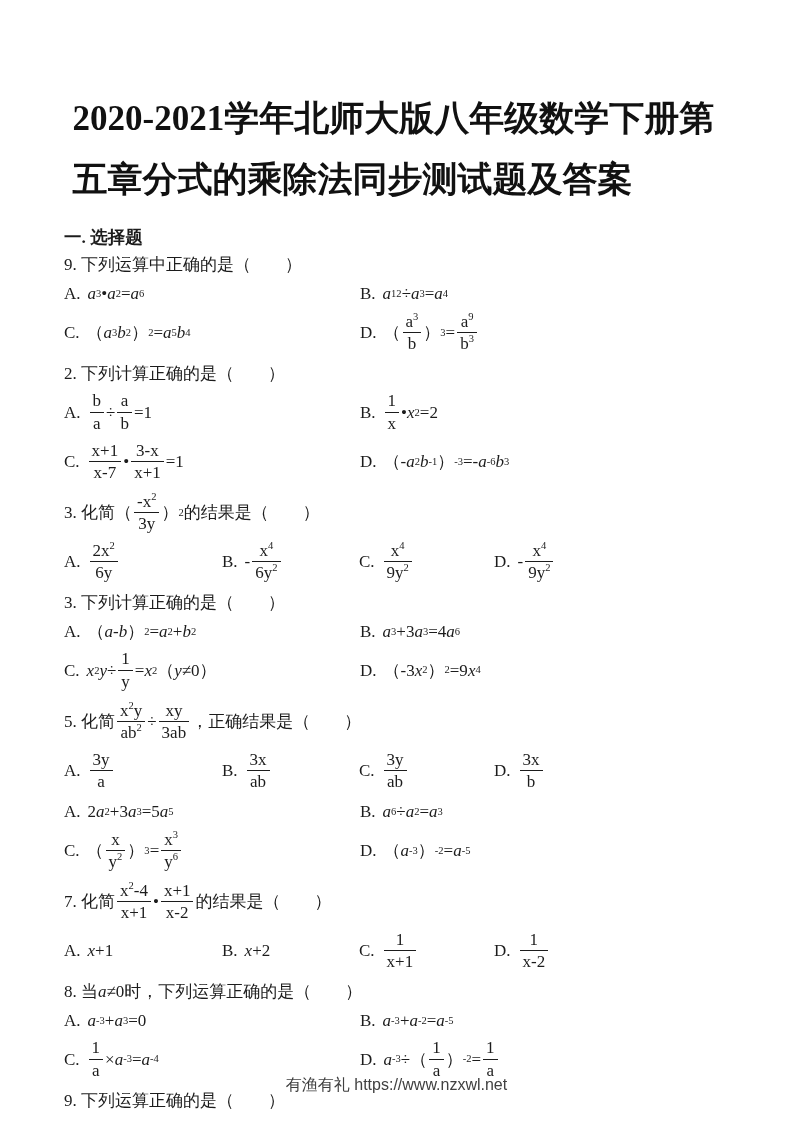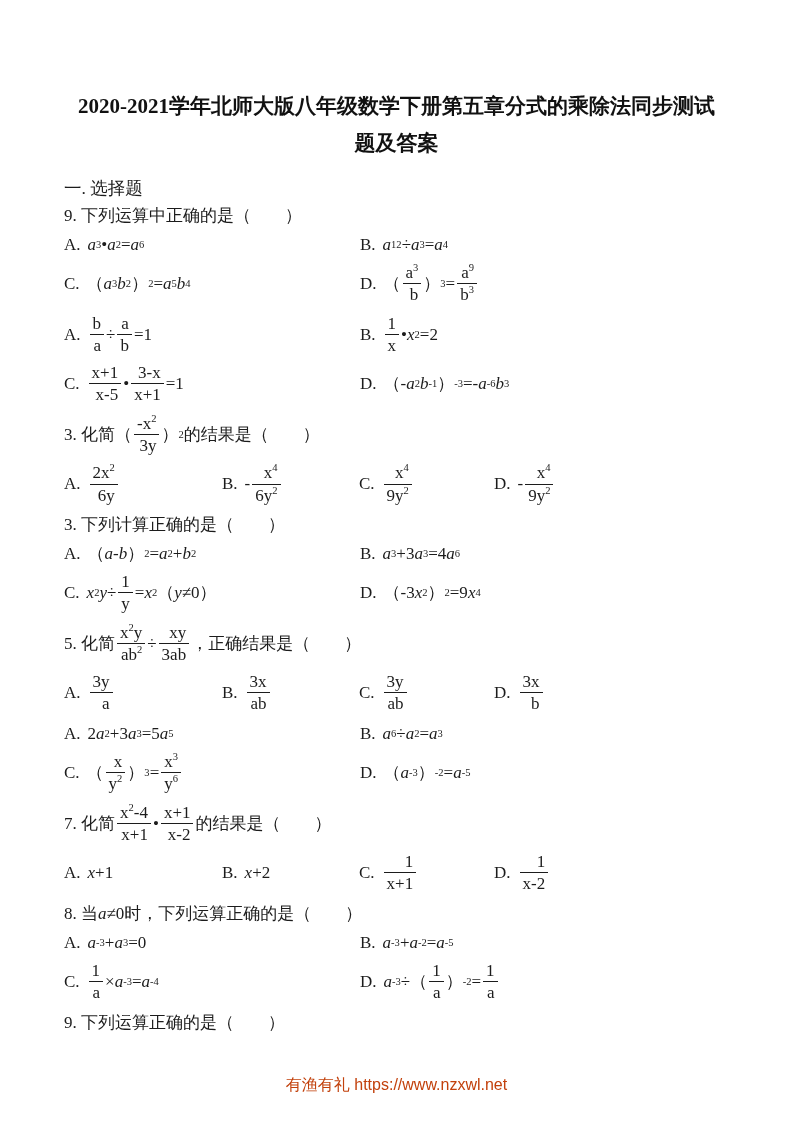--- a/index.html
+++ b/index.html
@@ -3,47 +3,47 @@
 <meta charset="utf-8">
 <style>
   html,body{margin:0;padding:0;background:#ffffff;}
   .page{
     width:793px;height:1122px;position:relative;box-sizing:border-box;
     padding:88px 64px 0 64px;background:#ffffff;color:#1c1c1c;
     font-family:"Liberation Serif","DejaVu Serif",serif;
     font-size:17px;line-height:1.4;overflow:hidden;
   }
   .doc-title{
-    font-size:21px;font-weight:bold;text-align:center;
+    font-size:35px;font-weight:bold;text-align:left;
     line-height:1.75;margin:0 auto 14px auto;max-width:648px;color:#111;
   }
-  .section-heading{font-weight:normal;font-size:17.5px;margin:2px 0 4px 0;}
+  .section-heading{font-weight:bold;font-size:17.5px;margin:2px 0 4px 0;}
   .question{margin:0 0 7px 0;}
   .stem{margin:2px 0 3px 0;display:flex;align-items:center;flex-wrap:wrap;}
   .optrow{display:flex;align-items:center;margin:5px 0;}
   .opt{display:flex;align-items:center;}
   .optrow.two .opt:nth-child(1){width:296px;flex:none;}
   .optrow.two .opt:nth-child(2){flex:1;}
   .optrow.four .opt:nth-child(1){width:158px;flex:none;}
   .optrow.four .opt:nth-child(2){width:137px;flex:none;}
   .optrow.four .opt:nth-child(3){width:135px;flex:none;}
   .optrow.four .opt:nth-child(4){flex:1;}
   .optlabel{margin-right:7px;}
   .math{display:inline-flex;align-items:center;flex-wrap:wrap;}
   .frac{
-    display:inline-flex;flex-direction:column;text-align:right;
+    display:inline-flex;flex-direction:column;text-align:center;
     vertical-align:middle;margin:1px 2px;line-height:1.15;
   }
   .fnum{display:block;border-bottom:1.4px solid #1c1c1c;padding:0 3px 1px 3px;}
   .fden{display:block;padding:1px 3px 0 3px;}
   sup{font-size:0.62em;line-height:0;vertical-align:super;letter-spacing:0;}
   i{font-style:italic;}
   .footer{
     position:absolute;left:0;bottom:26px;width:100%;text-align:center;
-    color:#c2410c;font-size:16px;
+    color:#404040;font-size:16px;
     font-family:"Liberation Sans","DejaVu Sans",sans-serif;
   }
 </style>
 </head>
 <body>
 
 <div class="page">
   <h1 class="doc-title">2020-2021学年北师大版八年级数学下册第五章分式的乘除法同步测试题及答案</h1>
   <div class="section-heading">一. 选择题</div>
   <div id="questions">
@@ -70,20 +70,21 @@
                 <span class="fnum">a<sup>3</sup></span>
                 <span class="fden">b</span>
               </span>）<sup>3</sup>=<span class="frac">
                 <span class="fnum">a<sup>9</sup></span>
                 <span class="fden">b<sup>3</sup></span>
               </span></span>
           </span>
         </div>
       </div>
       <div class="question">
+        <div class="stem">2. 下列计算正确的是（　　）</div>
         <div class="optrow two">
           <span class="opt">
             <span class="optlabel">A.</span>
             <span class="math"><span class="frac">
                 <span class="fnum">b</span>
                 <span class="fden">a</span>
               </span>÷<span class="frac">
                 <span class="fnum">a</span>
                 <span class="fden">b</span>
               </span>=1</span>
@@ -94,21 +95,21 @@
                 <span class="fnum">1</span>
                 <span class="fden">x</span>
               </span>•<i>x</i><sup>2</sup>=2</span>
           </span>
         </div>
         <div class="optrow two">
           <span class="opt">
             <span class="optlabel">C.</span>
             <span class="math"><span class="frac">
                 <span class="fnum">x+1</span>
-                <span class="fden">x-5</span>
+                <span class="fden">x-7</span>
               </span>•<span class="frac">
                 <span class="fnum">3-x</span>
                 <span class="fden">x+1</span>
               </span>=1</span>
           </span>
           <span class="opt">
             <span class="optlabel">D.</span>
             <span class="math">（-<i>a</i><sup>2</sup><i>b</i><sup>-1</sup>）<sup>-3</sup>=-<i>a</i><sup>-6</sup><i>b</i><sup>3</sup></span>
           </span>
         </div>

